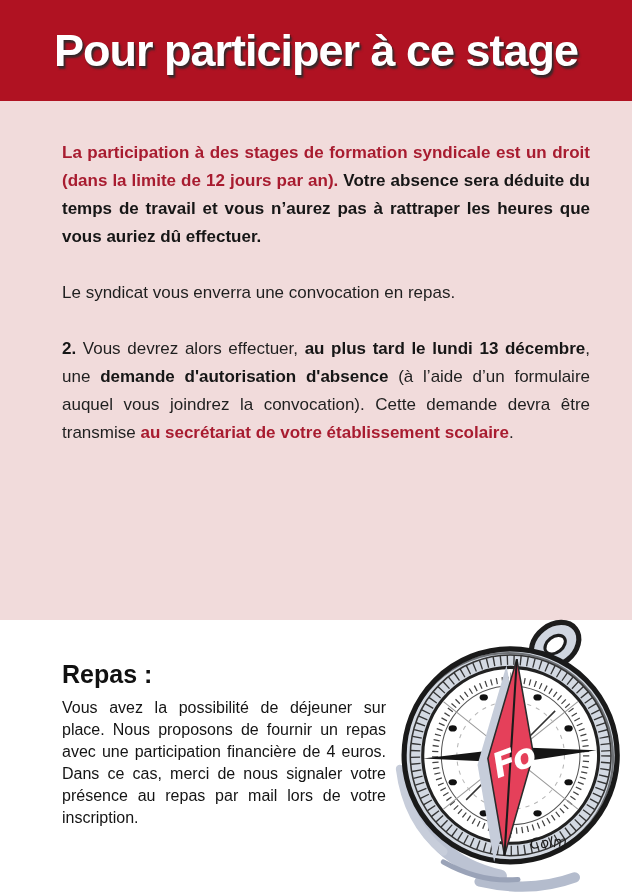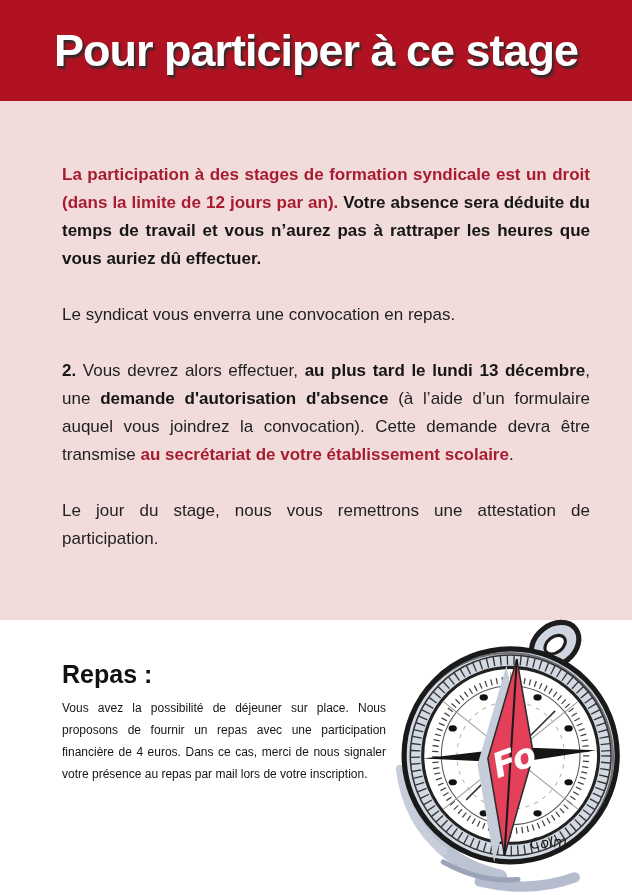--- a/index.html
+++ b/index.html
@@ -32,21 +32,21 @@
     font-weight:700;
     letter-spacing:-1px;
     white-space:nowrap;
     text-shadow:2px 3px 2px rgba(45,45,45,.85),1px 1px 1px rgba(0,0,0,.5);
   }
 
   
   .notice{
     height:519px;
     background:var(--body-pink);
-    padding:60px 42px 0 62px;
+    padding:38px 42px 0 62px;
   }
   .notice p{
     font-size:17px;
     line-height:28px;
     text-align:justify;
     margin:0 0 28px 0;
   }
   .seg-n{color:var(--ink);font-weight:400;}
   .seg-b{color:#161616;font-weight:700;}
   .seg-rb{color:var(--accent-red);font-weight:700;}
@@ -58,42 +58,41 @@
     position:relative;
   }
   .meal{
     position:absolute;left:62px;top:40px;width:324px;
   }
   .meal h2{
     font-size:25px;font-weight:700;color:#111;
     margin-bottom:8px;letter-spacing:0;
   }
   .meal p{
-    font-size:12px;line-height:22px;color:#141414;
+    font-size:16px;line-height:22px;color:#141414;
     text-align:justify;
   }
   .compass-wrap{
     position:absolute;left:381px;top:595px;width:280px;height:300px;
   }
   .compass-wrap svg{display:block;width:280px;height:300px;}
 </style>
 </head>
 <body>
 
 <div class="page">
 
   <header class="banner">
     <h1>Pour participer à ce stage</h1>
   </header>
 
   <section class="notice">
     <p><span class="seg-rb">La participation à des stages de formation syndicale est un droit (dans la limite de 12 jours par an). </span><span class="seg-b">Votre absence sera déduite du temps de travail et vous n’aurez pas à rattraper les heures que vous auriez dû effectuer.</span></p>
     <p><span class="seg-n">Le syndicat vous enverra une convocation en repas.</span></p>
     <p><span class="seg-b">2. </span><span class="seg-n">Vous devrez alors effectuer, </span><span class="seg-b">au plus tard le lundi 13 décembre</span><span class="seg-n">, une </span><span class="seg-b">demande d'autorisation d'absence</span><span class="seg-n"> (à l’aide d’un formulaire auquel vous joindrez la convocation). Cette demande devra être transmise </span><span class="seg-rb">au secrétariat de votre établissement scolaire</span><span class="seg-n">.</span></p>
-    <p><span class="seg-n">Le jour du stage, nous vous remettrons une attestation de participation.</span></p>
   </section>
 
   <section class="footer">
     <div class="meal">
       <h2>Repas :</h2>
       <p>Vous avez la possibilité de déjeuner sur place. Nous proposons de fournir un repas avec une participation financière de 4 euros. Dans ce cas, merci de nous signaler votre présence au repas par mail lors de votre inscription.</p>
     </div>
   </section>
 
   <div class="compass-wrap">

